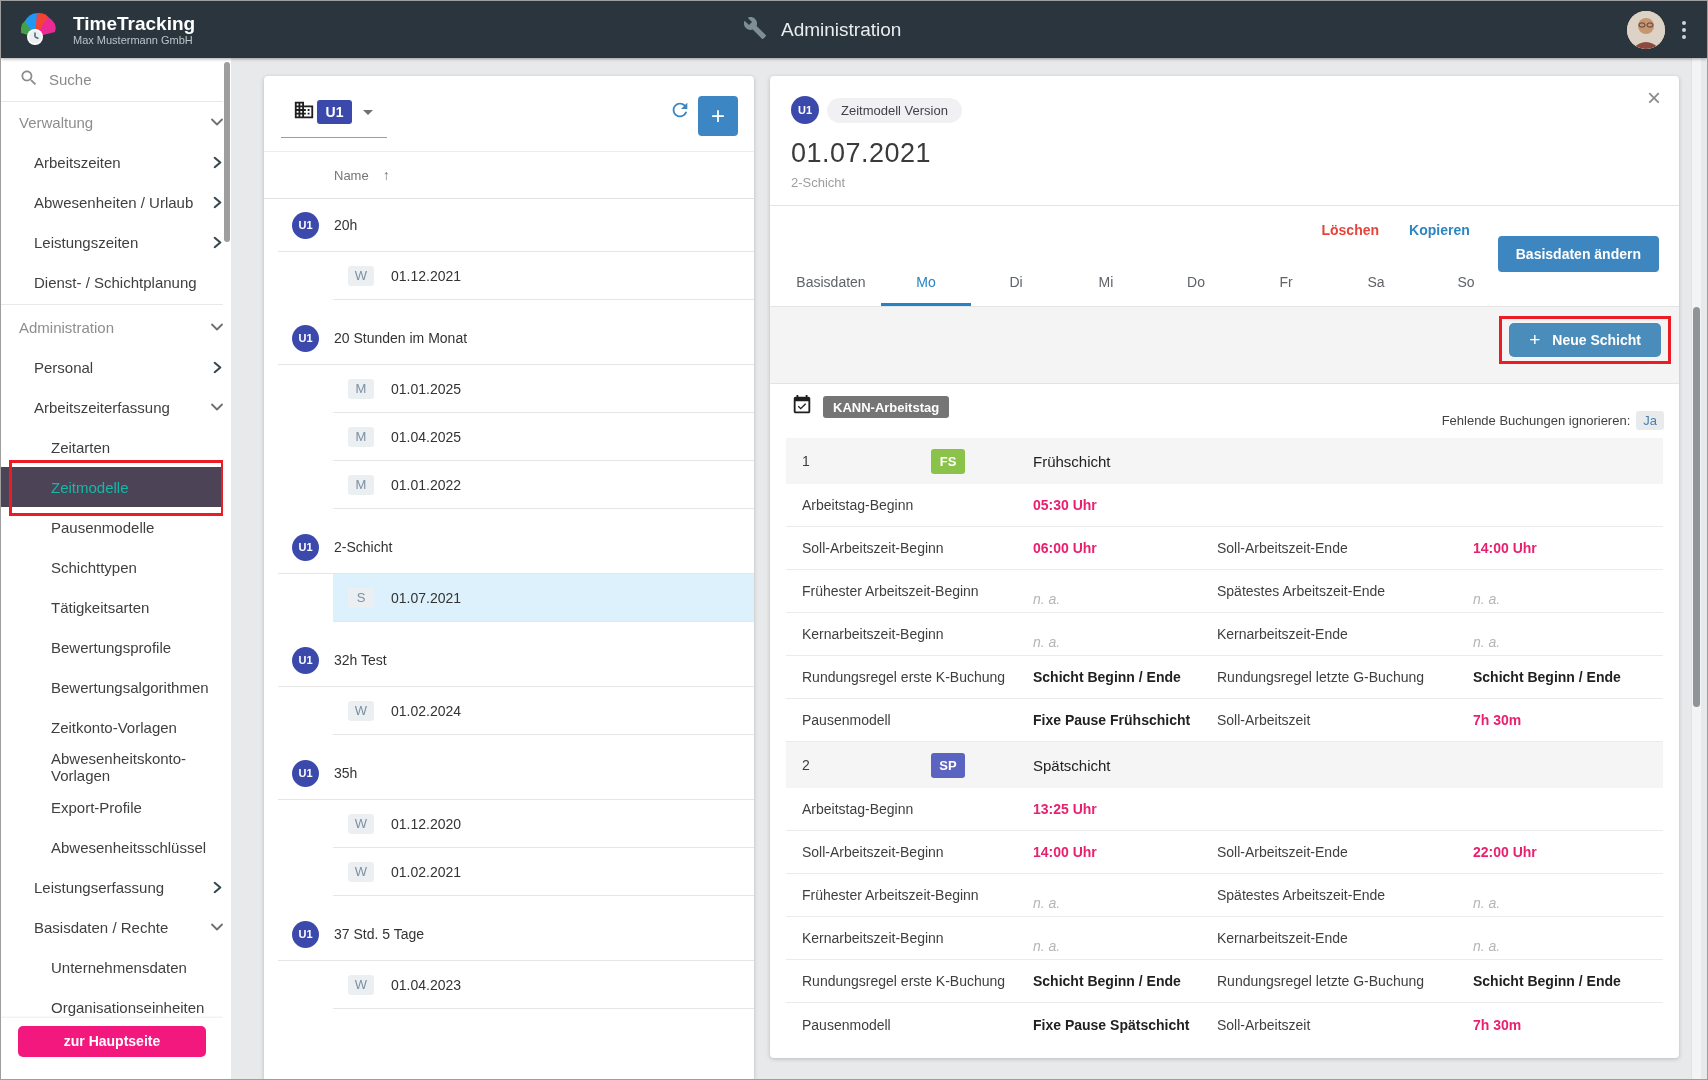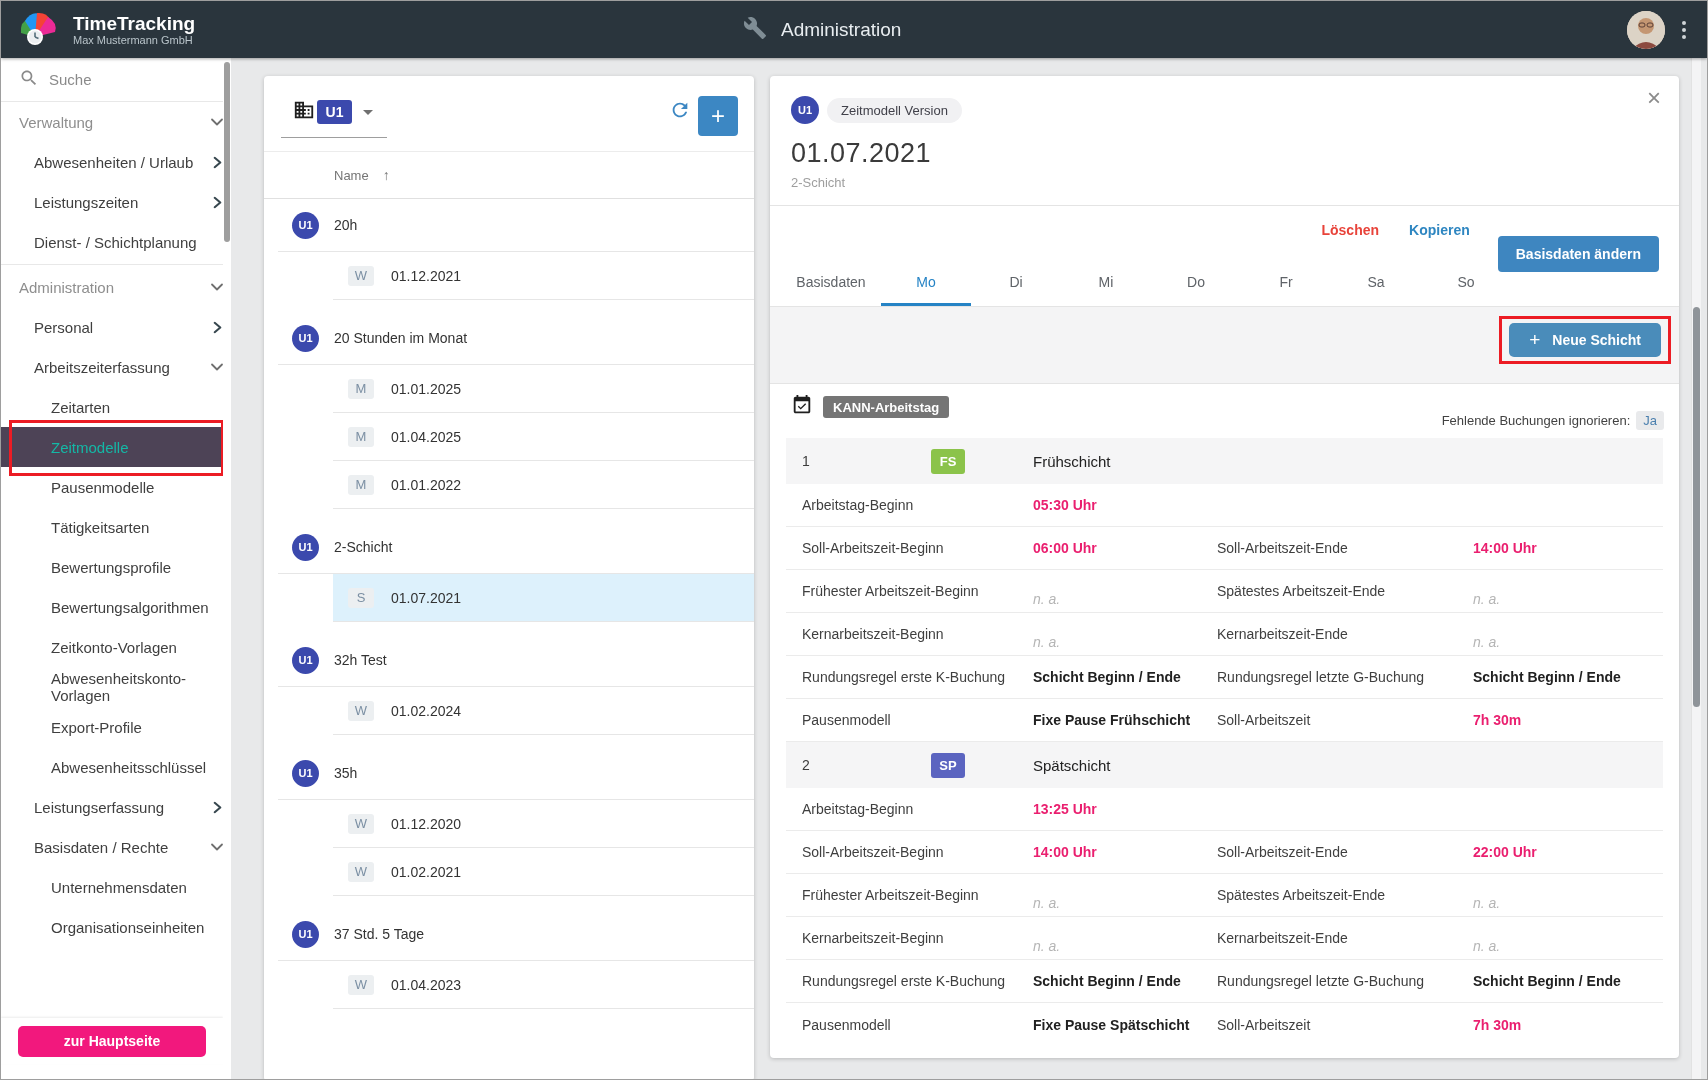--- a/index.html
+++ b/index.html
@@ -182,20 +182,28 @@
     <nav id="nav-list">
         <div class="nav-row nav-header">
           <span class="nav-label">Verwaltung</span>
           <span class="chev">
             <svg width="16" height="16" viewBox="0 0 16 16">
               <polyline points="3,5.5 8,10.5 13,5.5" fill="none" stroke="#6f6f6f" stroke-width="1.8" stroke-linecap="round" stroke-linejoin="round"></polyline>
             </svg>
           </span>
         </div>
         <div class="nav-row nav-item lvl1">
+          <span class="nav-label">Arbeitszeiten</span>
+          <span class="chev">
+            <svg width="15" height="15" viewBox="0 0 16 16">
+              <polyline points="5,3 11,8 5,13" fill="none" stroke="#37474f" stroke-width="2.2" stroke-linecap="round" stroke-linejoin="round"></polyline>
+            </svg>
+          </span>
+        </div>
+        <div class="nav-row nav-item lvl1">
           <span class="nav-label">Abwesenheiten / Urlaub</span>
           <span class="chev">
             <svg width="15" height="15" viewBox="0 0 16 16">
               <polyline points="5,3 11,8 5,13" fill="none" stroke="#37474f" stroke-width="2.2" stroke-linecap="round" stroke-linejoin="round"></polyline>
             </svg>
           </span>
         </div>
         <div class="nav-row nav-item lvl1">
           <span class="nav-label">Leistungszeiten</span>
           <span class="chev">
@@ -234,20 +242,23 @@
         </div>
         <div class="nav-row nav-item lvl2">
           <span class="nav-label">Zeitarten</span>
         </div>
         <div class="nav-row nav-item lvl2 selected">
           <span class="nav-label">Zeitmodelle</span>
           <div class="red-box-sidebar"></div>
         </div>
         <div class="nav-row nav-item lvl2">
           <span class="nav-label">Pausenmodelle</span>
+        </div>
+        <div class="nav-row nav-item lvl2">
+          <span class="nav-label">Schichttypen</span>
         </div>
         <div class="nav-row nav-item lvl2">
           <span class="nav-label">Tätigkeitsarten</span>
         </div>
         <div class="nav-row nav-item lvl2">
           <span class="nav-label">Bewertungsprofile</span>
         </div>
         <div class="nav-row nav-item lvl2">
           <span class="nav-label">Bewertungsalgorithmen</span>
         </div>

